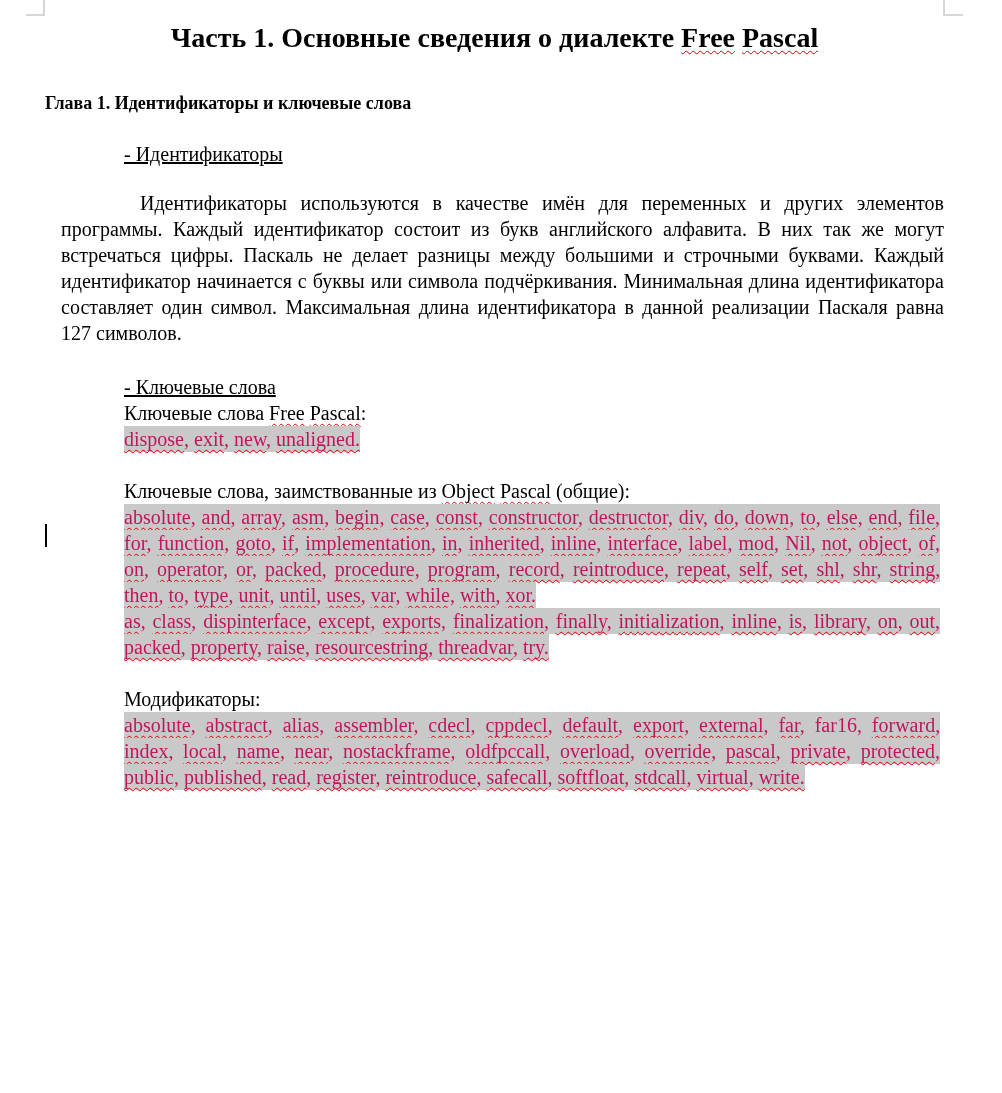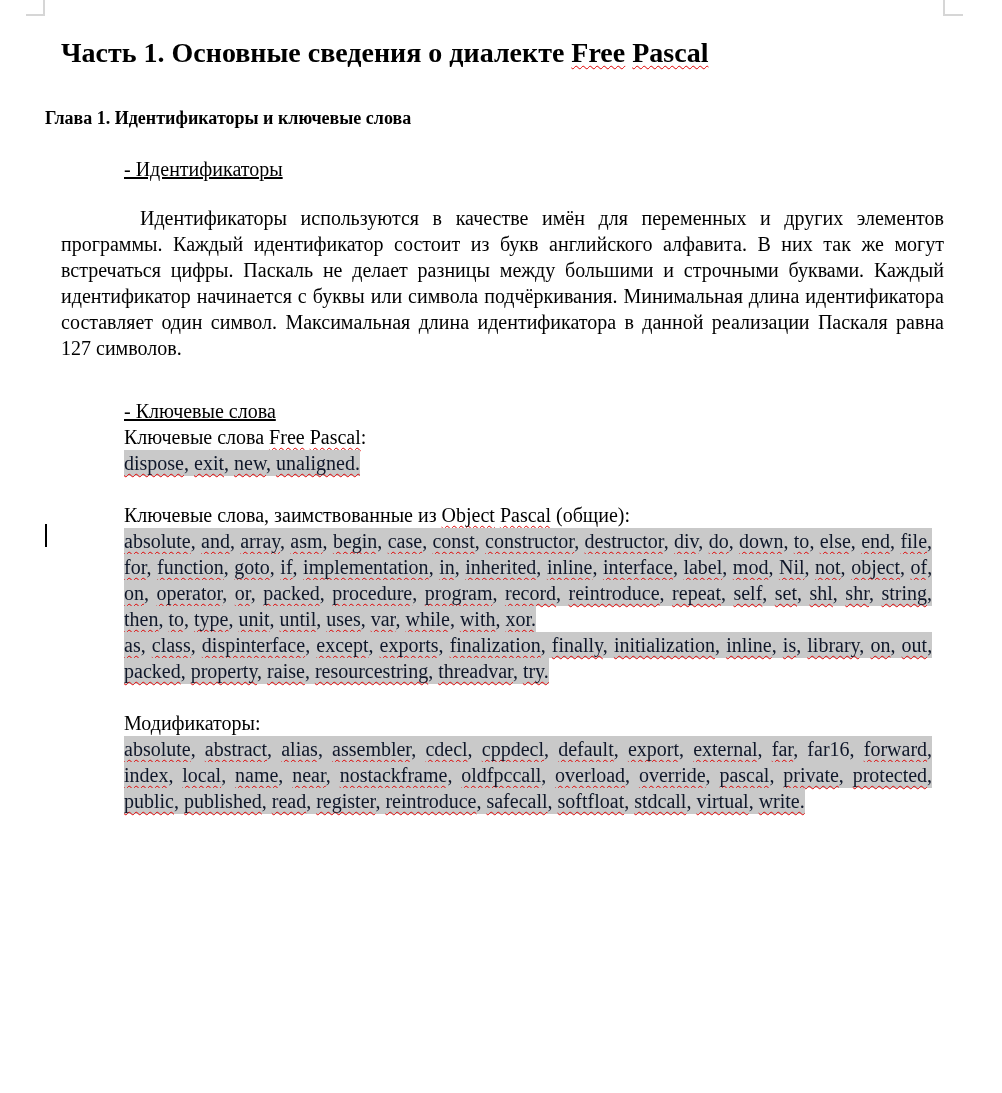--- a/index.html
+++ b/index.html
@@ -18,43 +18,43 @@
                border-right: 2px solid #d6d6d6; border-bottom: 2px solid #d6d6d6; }
   .corner.tr { left: 943px; top: 0; width: 20px; height: 16px;
                border-left: 2px solid #d6d6d6; border-bottom: 2px solid #d6d6d6; }
 
   .doc {
     position: absolute; left: 45px; top: 20px; width: 899px;
     font-size: 20px; line-height: 26px;
   }
   .title {
     font-size: 28px; line-height: 34px; font-weight: bold;
-    margin: 16px;
+    text-align: center; margin: 1px;
   }
   .chapter {
     font-size: 18px; line-height: 28px; font-weight: bold;
     margin: 34px 0 0 0;
   }
   .subhead {
     text-decoration: underline;
     margin: 24px 0 0 79px;
   }
-  .subhead.kw-head { margin-top: 37px; }
+  .subhead.kw-head { margin-top: 28px; }
   .para {
     text-align: justify;
     text-indent: 79px;
     margin: 23px 0 0 16px;
   }
   .line { margin: 0 0 0 79px; }
   .line.first { margin-top: 26px; }
   .gap-before { margin-top: 26px; }
   .kwpara {
-    margin: 0 12px 0 79px;
+    margin: 0 4px 0 79px;
     text-align: justify;
-    color: #0f172a;
+    color: #be185d;
   }
   .hl { background: #c9c9c9; padding: 2px 0; }
   .sq {
     text-decoration: underline;
     text-decoration-style: wavy;
     text-decoration-color: #e00000;
     text-decoration-thickness: 1px;
     text-underline-offset: 3px;
     text-decoration-skip-ink: none;
   }

